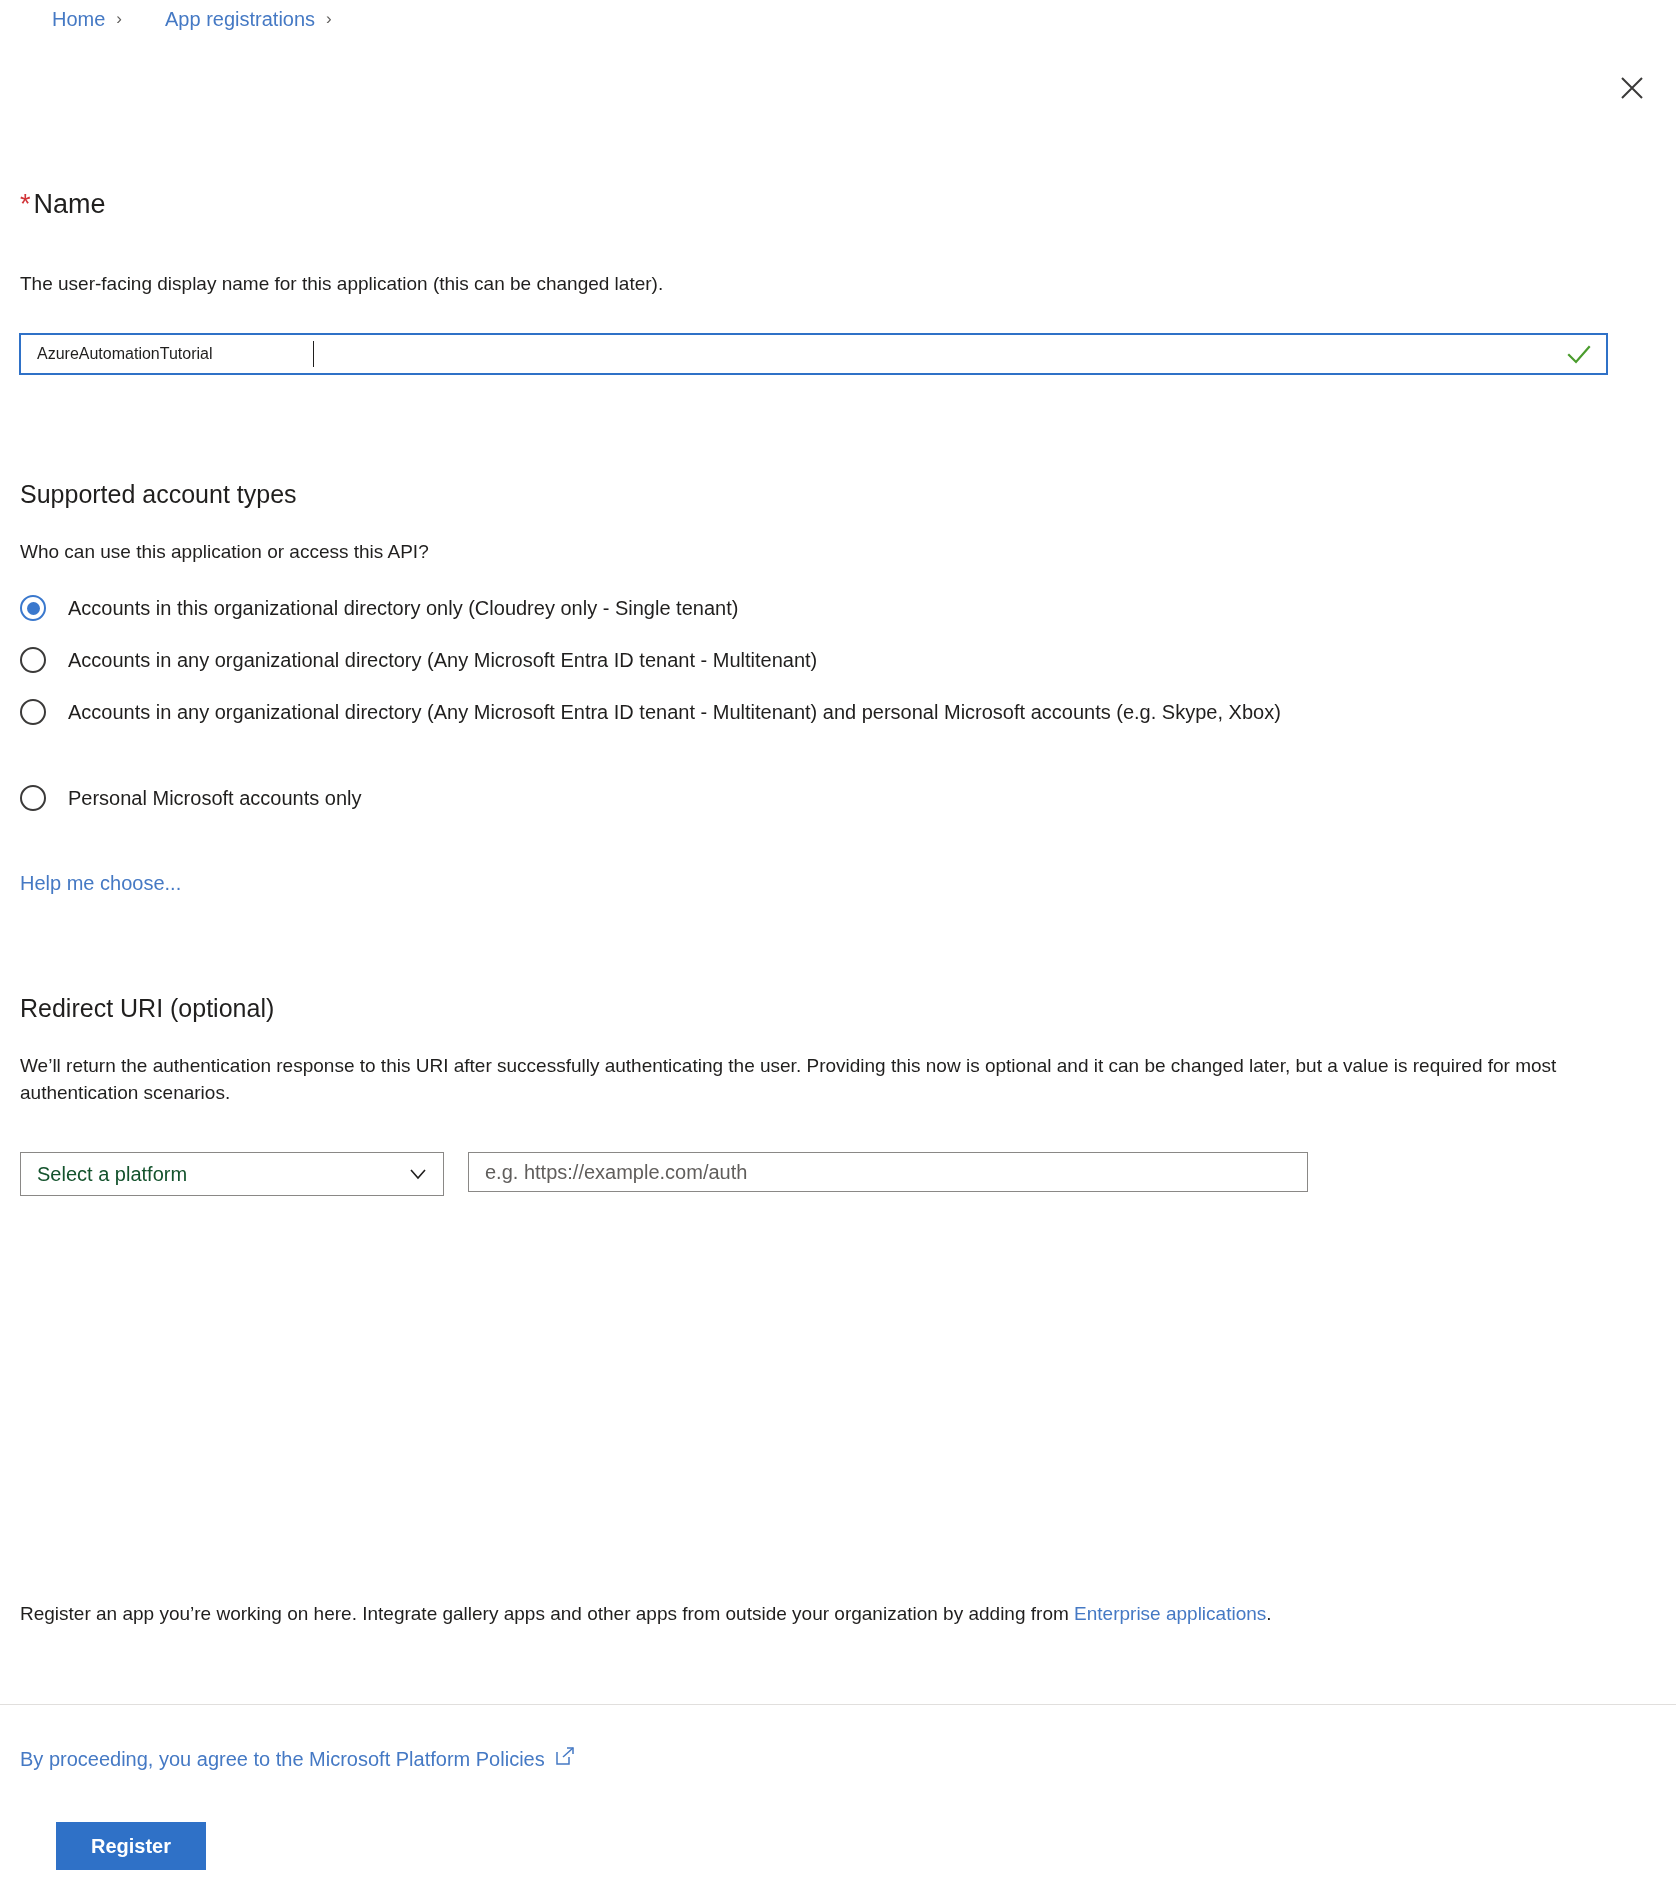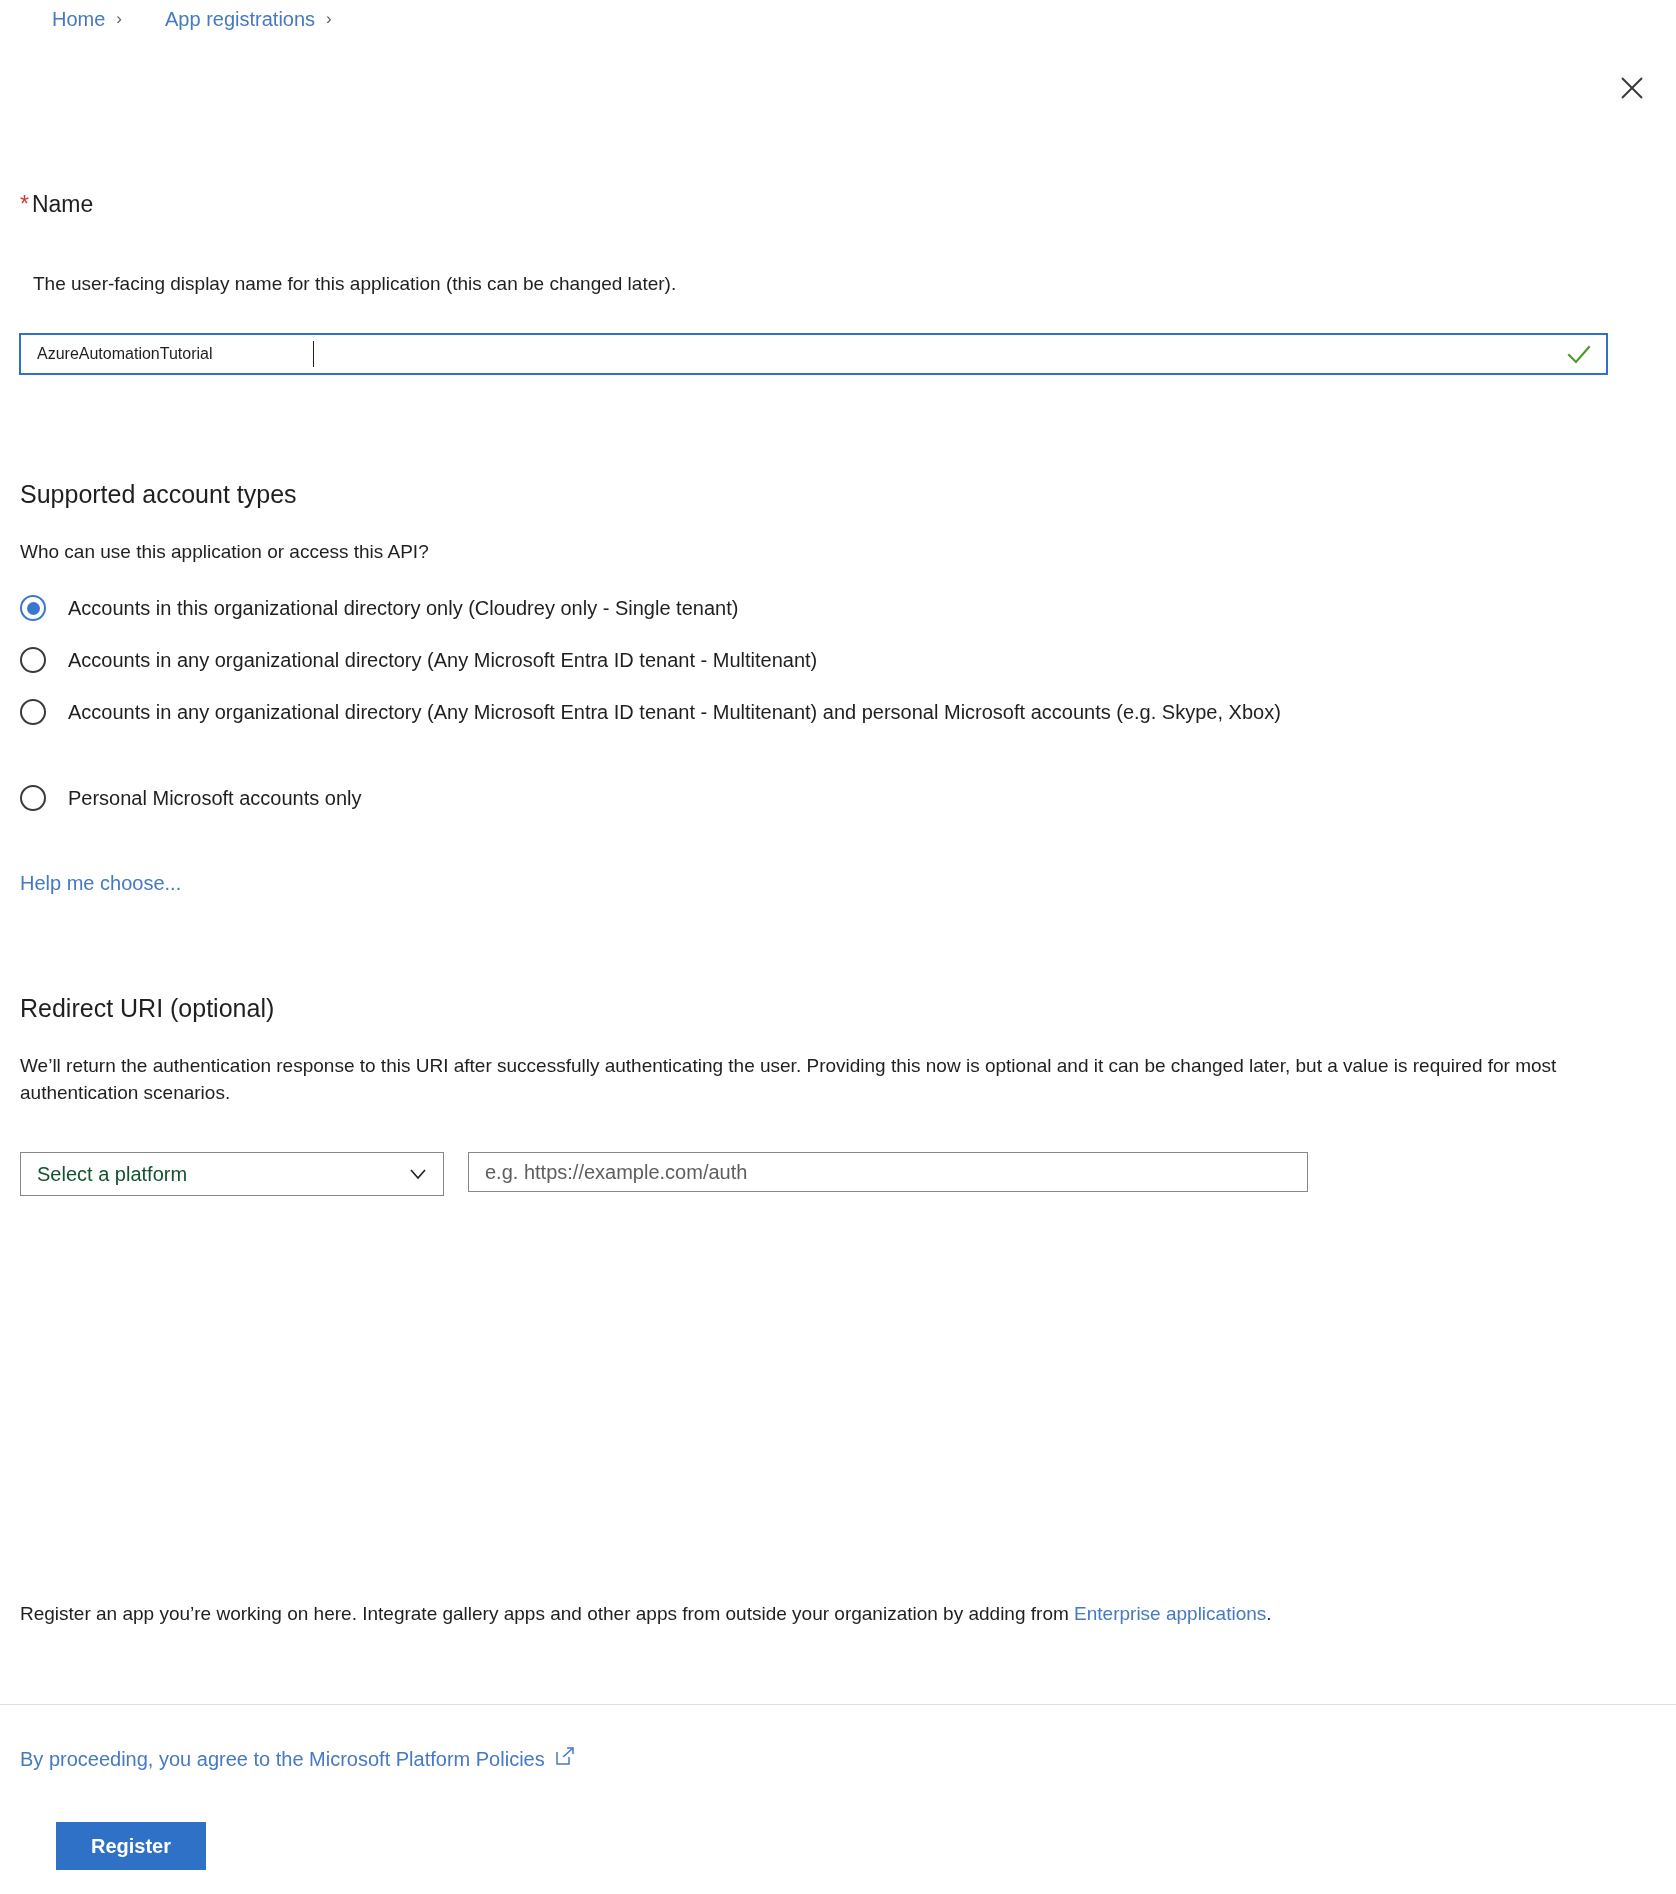--- a/index.html
+++ b/index.html
@@ -79,21 +79,21 @@
     width: 36px;
     height: 36px;
     cursor: pointer;
   }
   .close-btn svg { display: block; }
 
   
   .field-label {
     position: absolute;
     left: 20px;
-    font-size: 23px;
+    font-size: 27px;
     line-height: 28px;
     color: #201f1e;
   }
   .req-star {
     color: #d13438;
     margin-right: 3px;
   }
   .helper-text {
     position: absolute;
     left: 20px;
@@ -318,21 +318,21 @@
 
   <div class="close-btn">
     <svg width="36" height="36" viewBox="0 0 36 36" aria-hidden="true">
       <path d="M8 8 L28 28 M28 8 L8 28" stroke="#3b3a39" stroke-width="2" fill="none"></path>
     </svg>
   </div>
 
   <div class="field-label" style="top:190px;">
     <span class="req-star">*</span><span>Name</span>
   </div>
-  <div class="helper-text" style="top:270px;margin-left:13px;">The user-facing display name for this application (this can be changed later).</div>
+  <div class="helper-text" style="top:270px;">The user-facing display name for this application (this can be changed later).</div>
 
   <div class="name-input-wrap">
     <input class="name-input" type="text" value="AzureAutomationTutorial" style="">
     <span class="valid-check">
       <svg width="34" height="34" viewBox="0 0 34 34" aria-hidden="true">
         <path d="M7 18 L14 25 L27 10" stroke="#4a9c2d" stroke-width="2.2" fill="none" stroke-linecap="square"></path>
       </svg>
     </span>
   </div>
   <div class="caret"></div>

